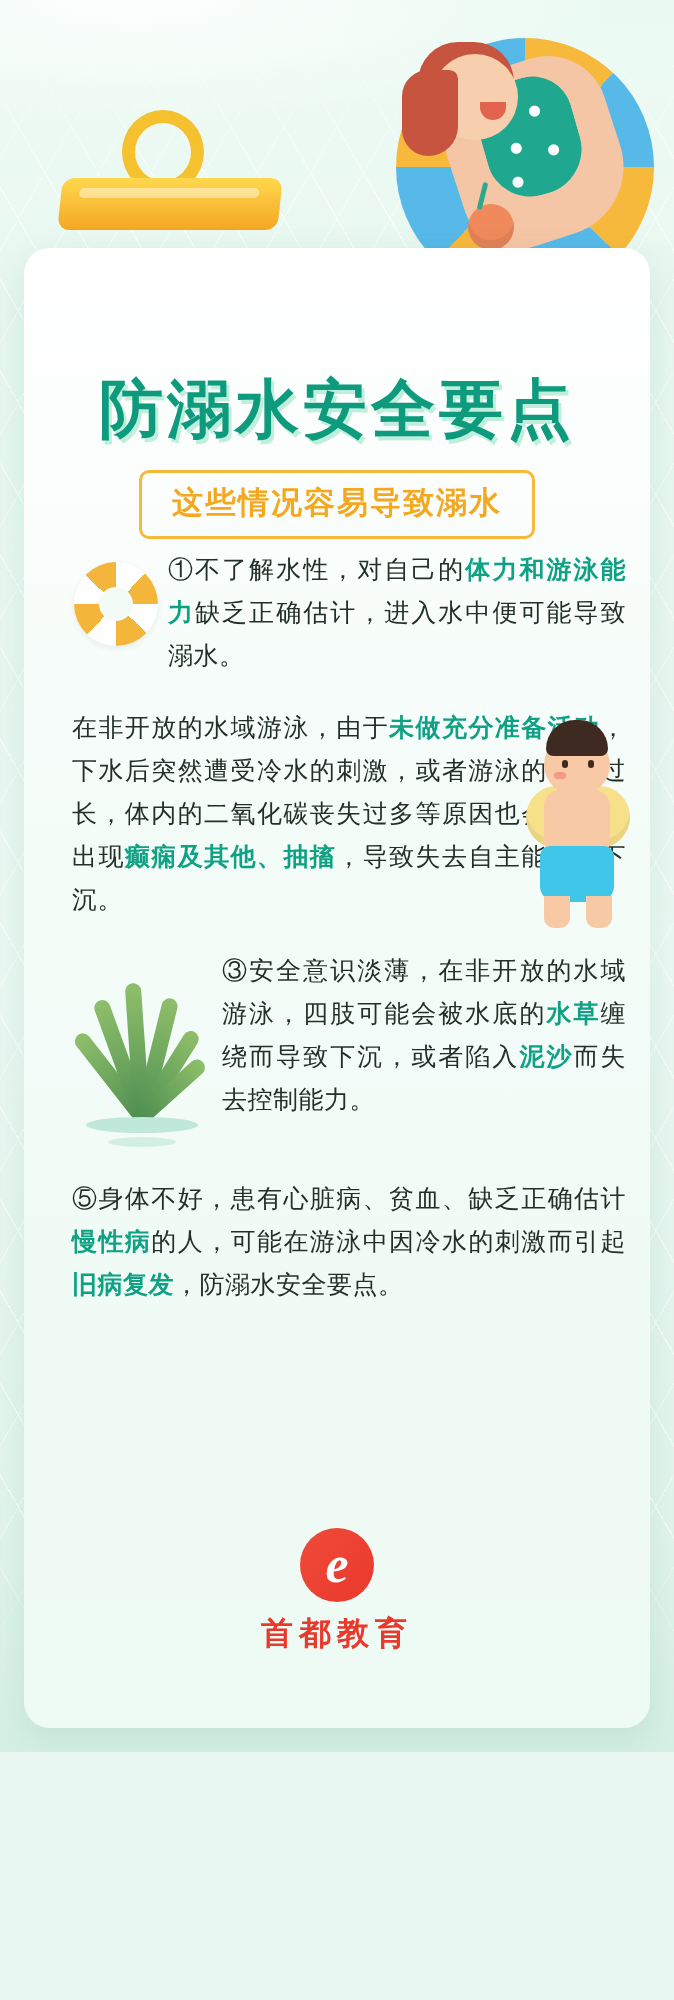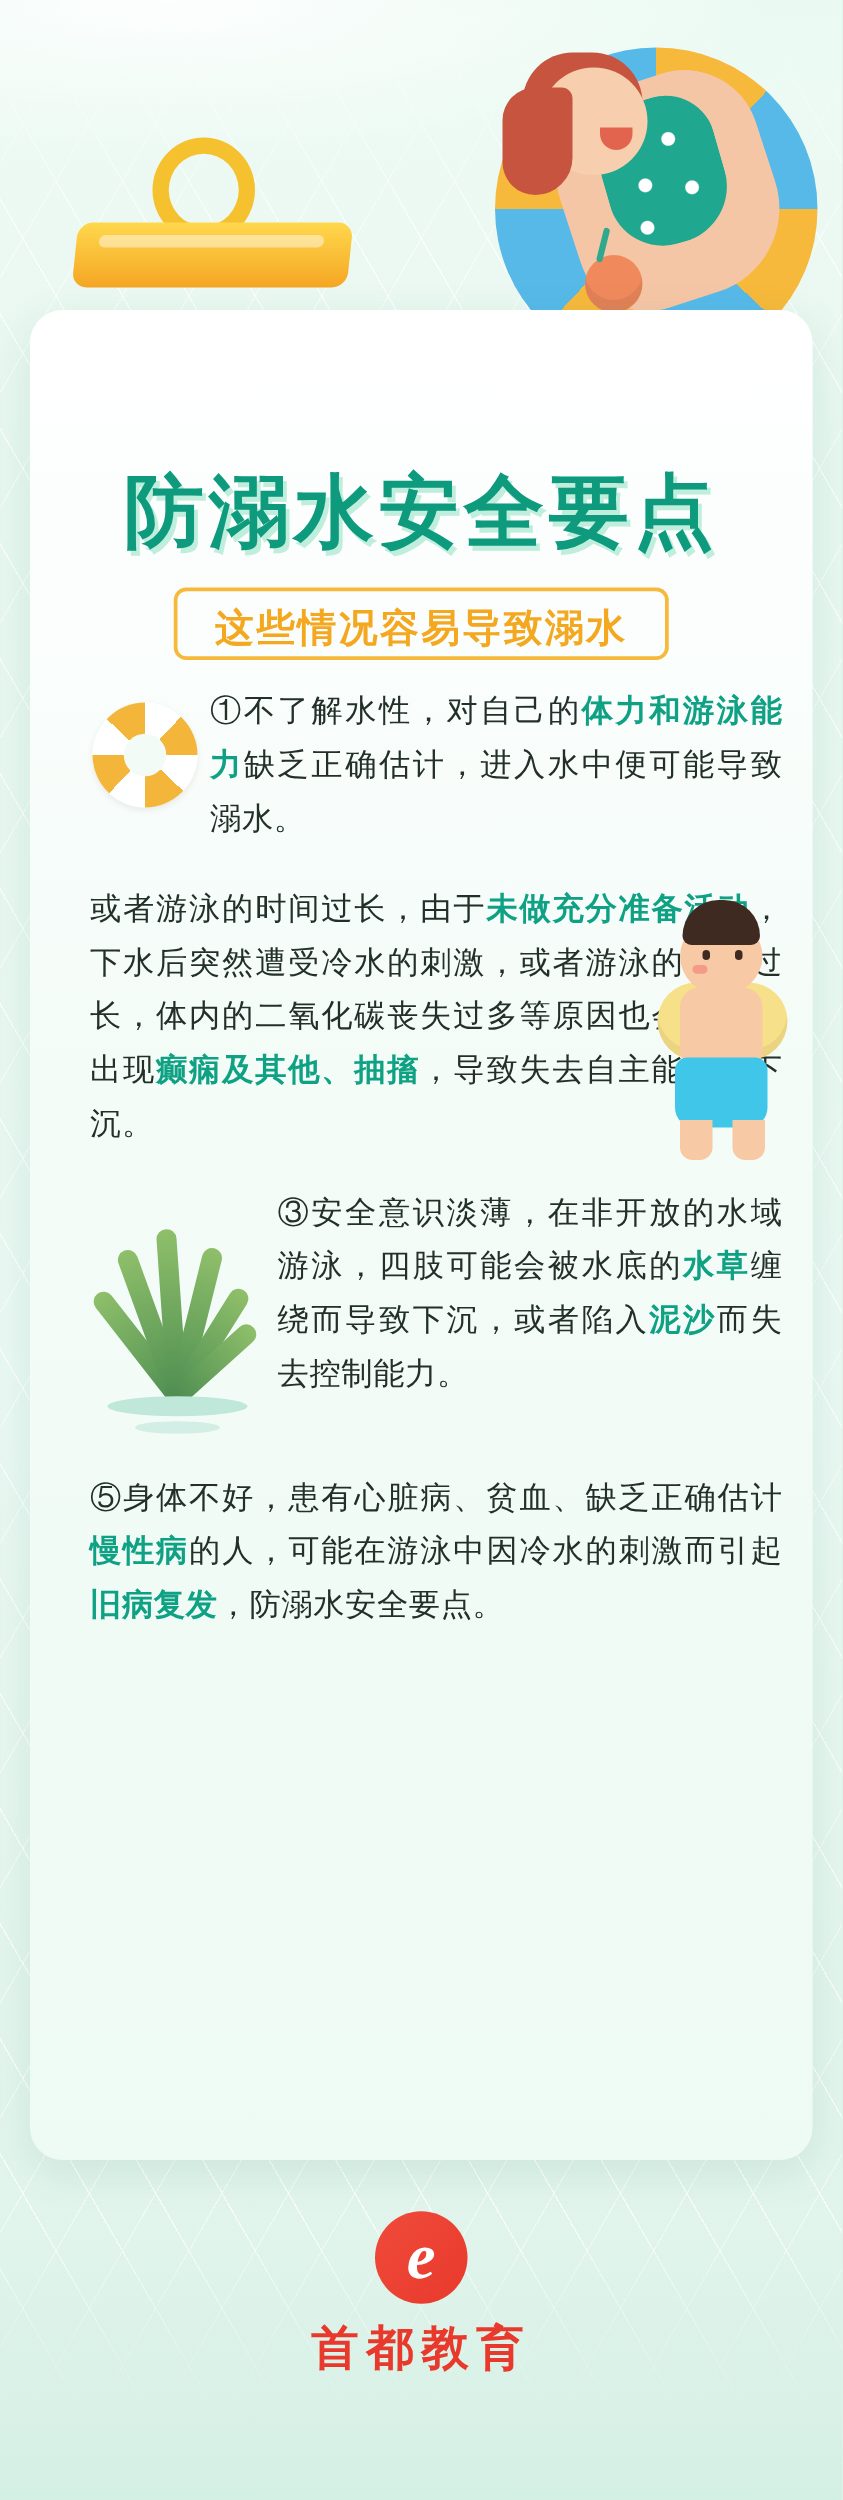--- a/index.html
+++ b/index.html
@@ -9,21 +9,21 @@
   body {
     width: 674px;
     height: 2000px;
     font-family: "Liberation Sans", sans-serif;
     background: #e8f7f1;
     overflow: hidden;
   }
   .poster {
     position: relative;
     width: 674px;
-    height: 2000px;
+    height: 1752px;
     background:
       linear-gradient(180deg, #f2fbf6 0%, #e6f7ef 18%, #e9f8f2 55%, #e3f5ed 80%, #dff4ea 100%);
     overflow: hidden;
   }
   
   .bg-grid {
     position: absolute;
     inset: 0;
     background-image:
       repeating-linear-gradient(60deg, rgba(255,255,255,0.85) 0 1px, transparent 1px 46px),
@@ -229,21 +229,21 @@
   }
   .subtitle-wrap {
     position: absolute;
     left: 0; right: 0;
     top: 222px;
     display: flex;
     justify-content: center;
   }
   .subtitle {
     display: inline-block;
-    padding: 9px 30px 1px;
+    padding: 9px 30px 12px;
     border: 3px solid #f6b93b;
     border-radius: 10px;
     color: #f3a81f;
     font-size: 31px;
     font-weight: 700;
     letter-spacing: 2px;
     background: transparent;
   }
 
   .content {
@@ -457,21 +457,21 @@
     position: absolute;
     inset: 0;
     color: #fff;
     font-size: 52px;
     line-height: 74px;
     font-weight: 700;
     font-style: italic;
     font-family: "Liberation Serif", serif;
   }
   .logo-text {
-    font-size: 38px;
+    font-size: 32px;
     font-weight: 700;
     letter-spacing: 6px;
     color: #e8392c;
     font-family: Liberation Sans, sans-serif;
   }
 </style>
 </head>
 <body>
 
 <div class="poster">
@@ -519,21 +519,21 @@
           <span class="boy-torso"></span>
           <span class="boy-shorts"></span>
           <span class="boy-leg1"></span>
           <span class="boy-leg2"></span>
           <span class="boy-head"></span>
           <span class="boy-hair"></span>
           <span class="boy-eye1"></span>
           <span class="boy-eye2"></span>
           <span class="boy-cheek"></span>
         </span>
-        <span><span>或者游泳的时间过长，由于</span><span class="hl">未做充分准备活动</span><span>，下水后突然遭受冷水的刺激，或者游泳的时间过长，体内的二氧化碳丧失过多等原因也会在水下出现</span><span class="hl">癫痫及其他、抽搐</span><span>，导致失去自主能力而下沉。</span></span>
+        <span><span>在非开放的水域游泳，由于</span><span class="hl">未做充分准备活动</span><span>，下水后突然遭受冷水的刺激，或者游泳的时间过长，体内的二氧化碳丧失过多等原因也会在水下出现</span><span class="hl">癫痫及其他、抽搐</span><span>，导致失去自主能力而下沉。</span></span>
       </p>
 
       <p class="para p3">
         <span class="grass">
           <span class="blade b1"></span>
           <span class="blade b2"></span>
           <span class="blade b3"></span>
           <span class="blade b4"></span>
           <span class="blade b5"></span>
           <span class="blade b6"></span>

